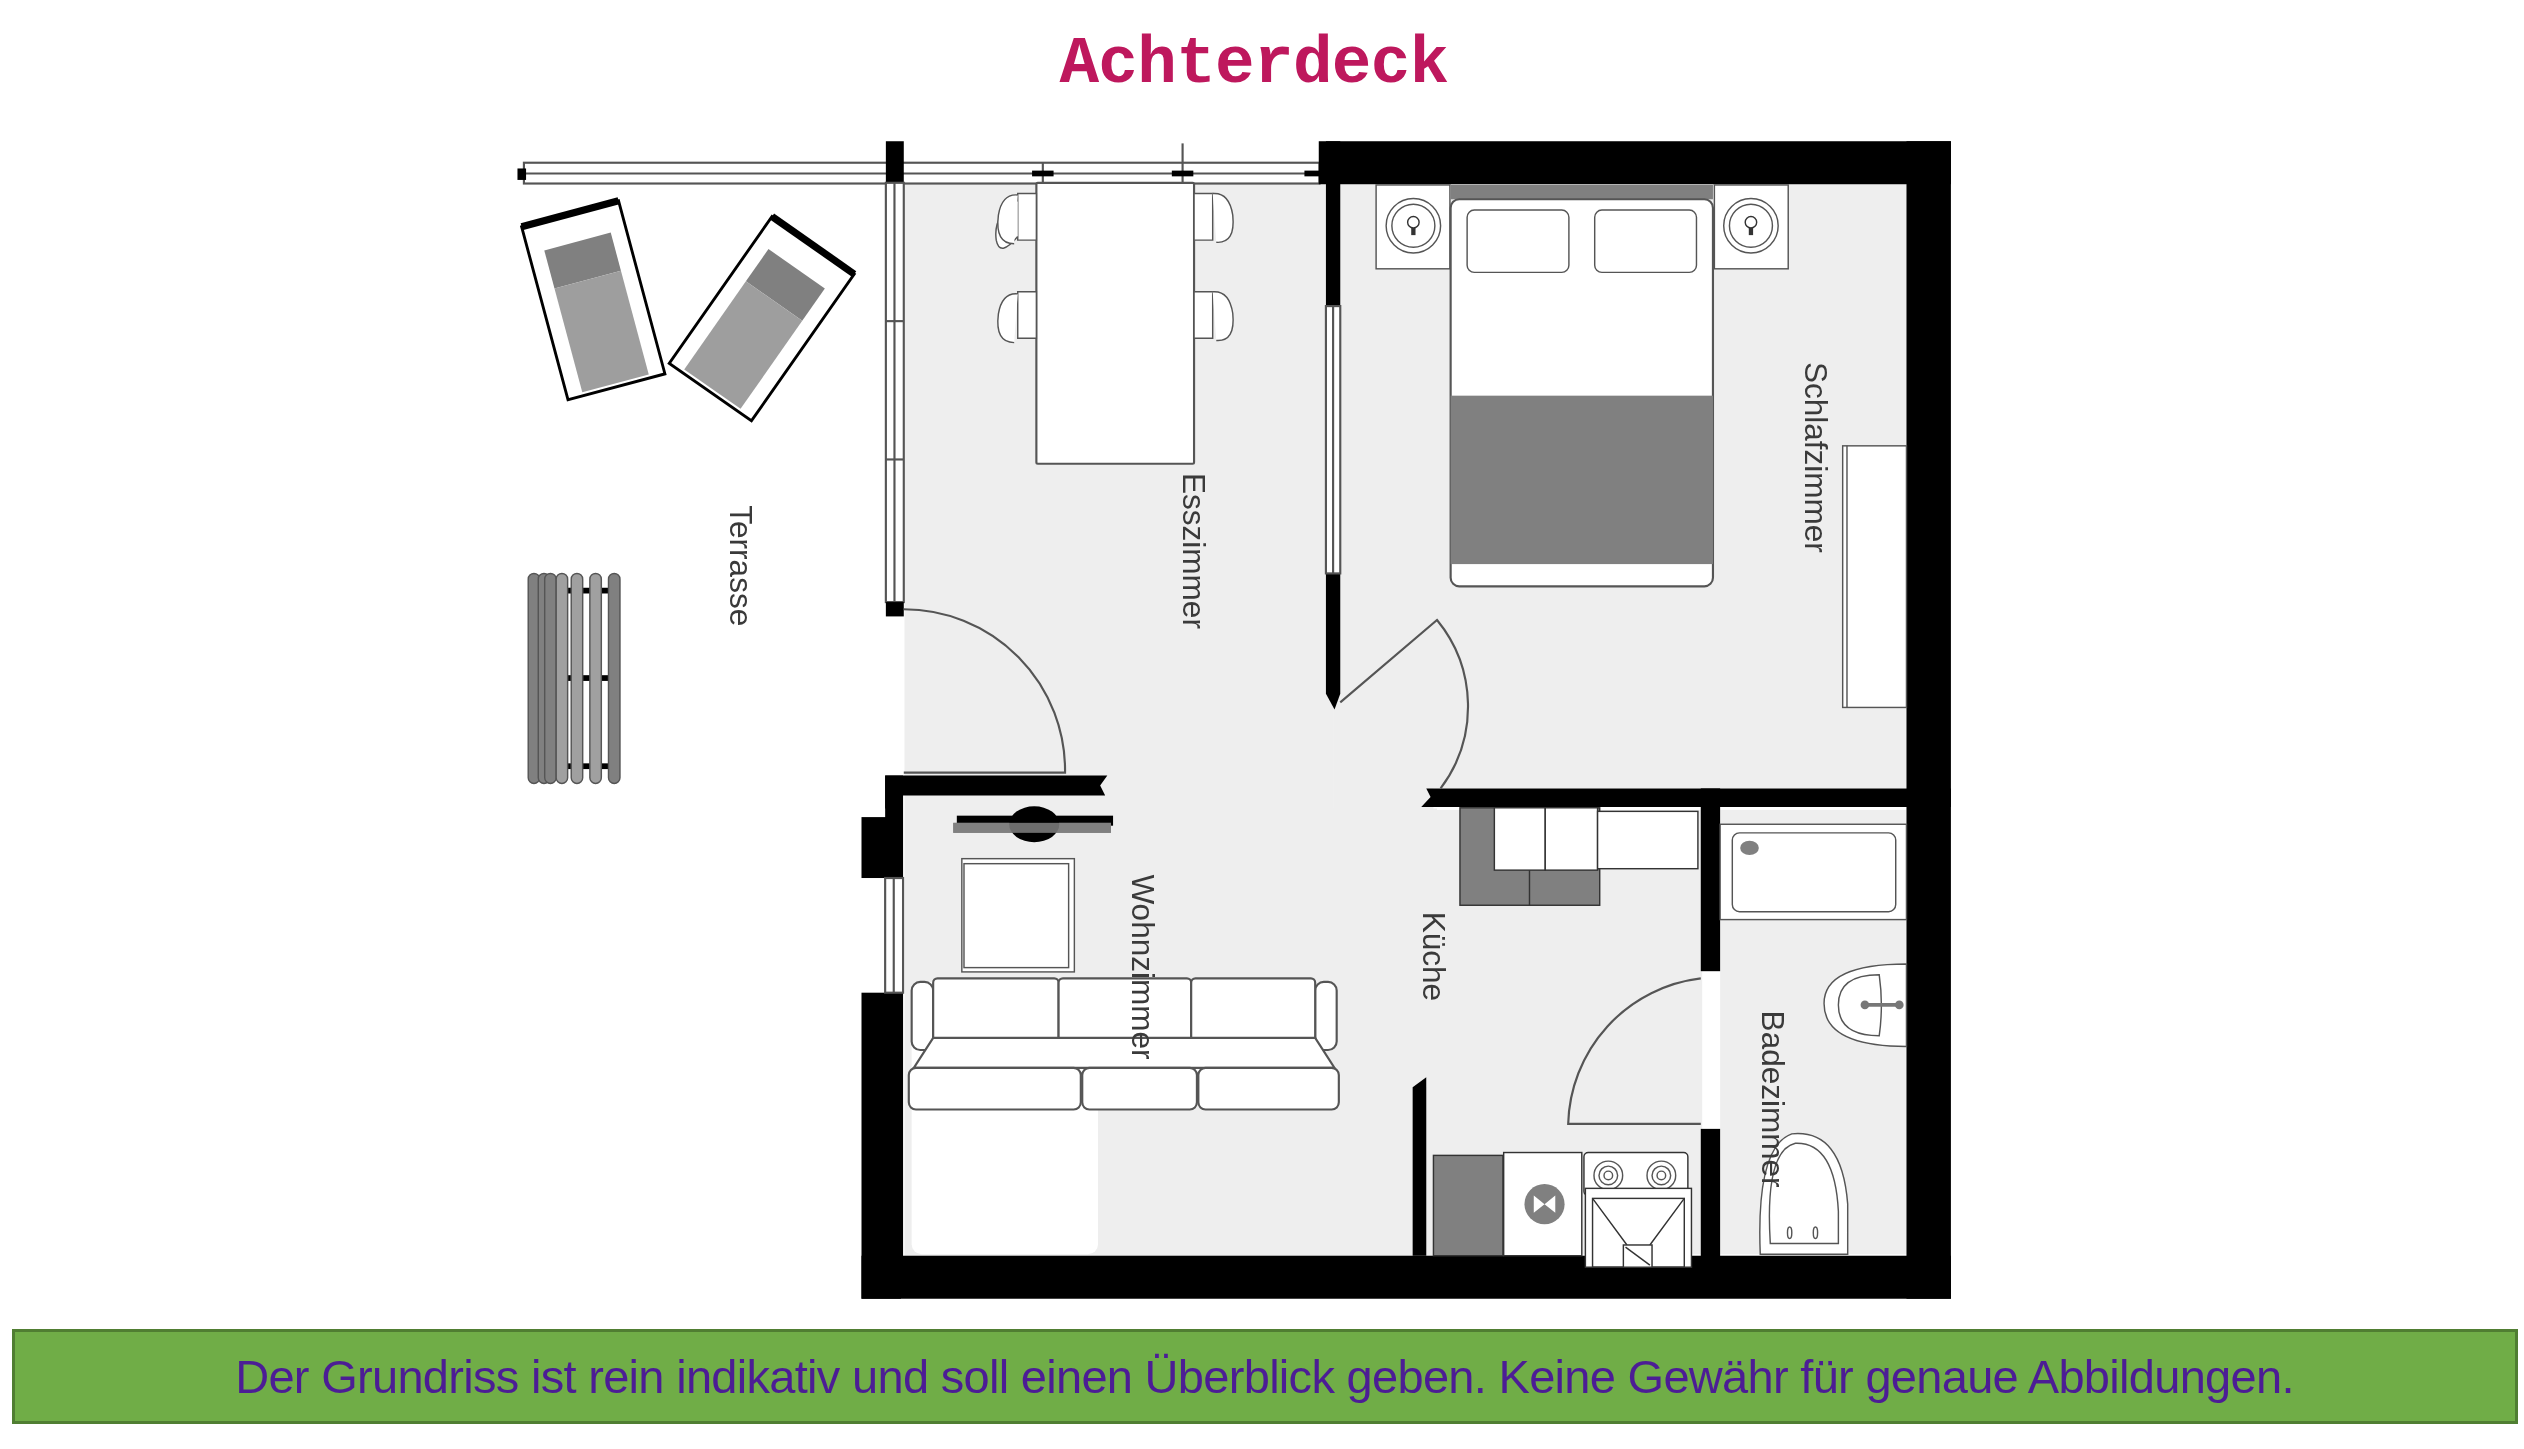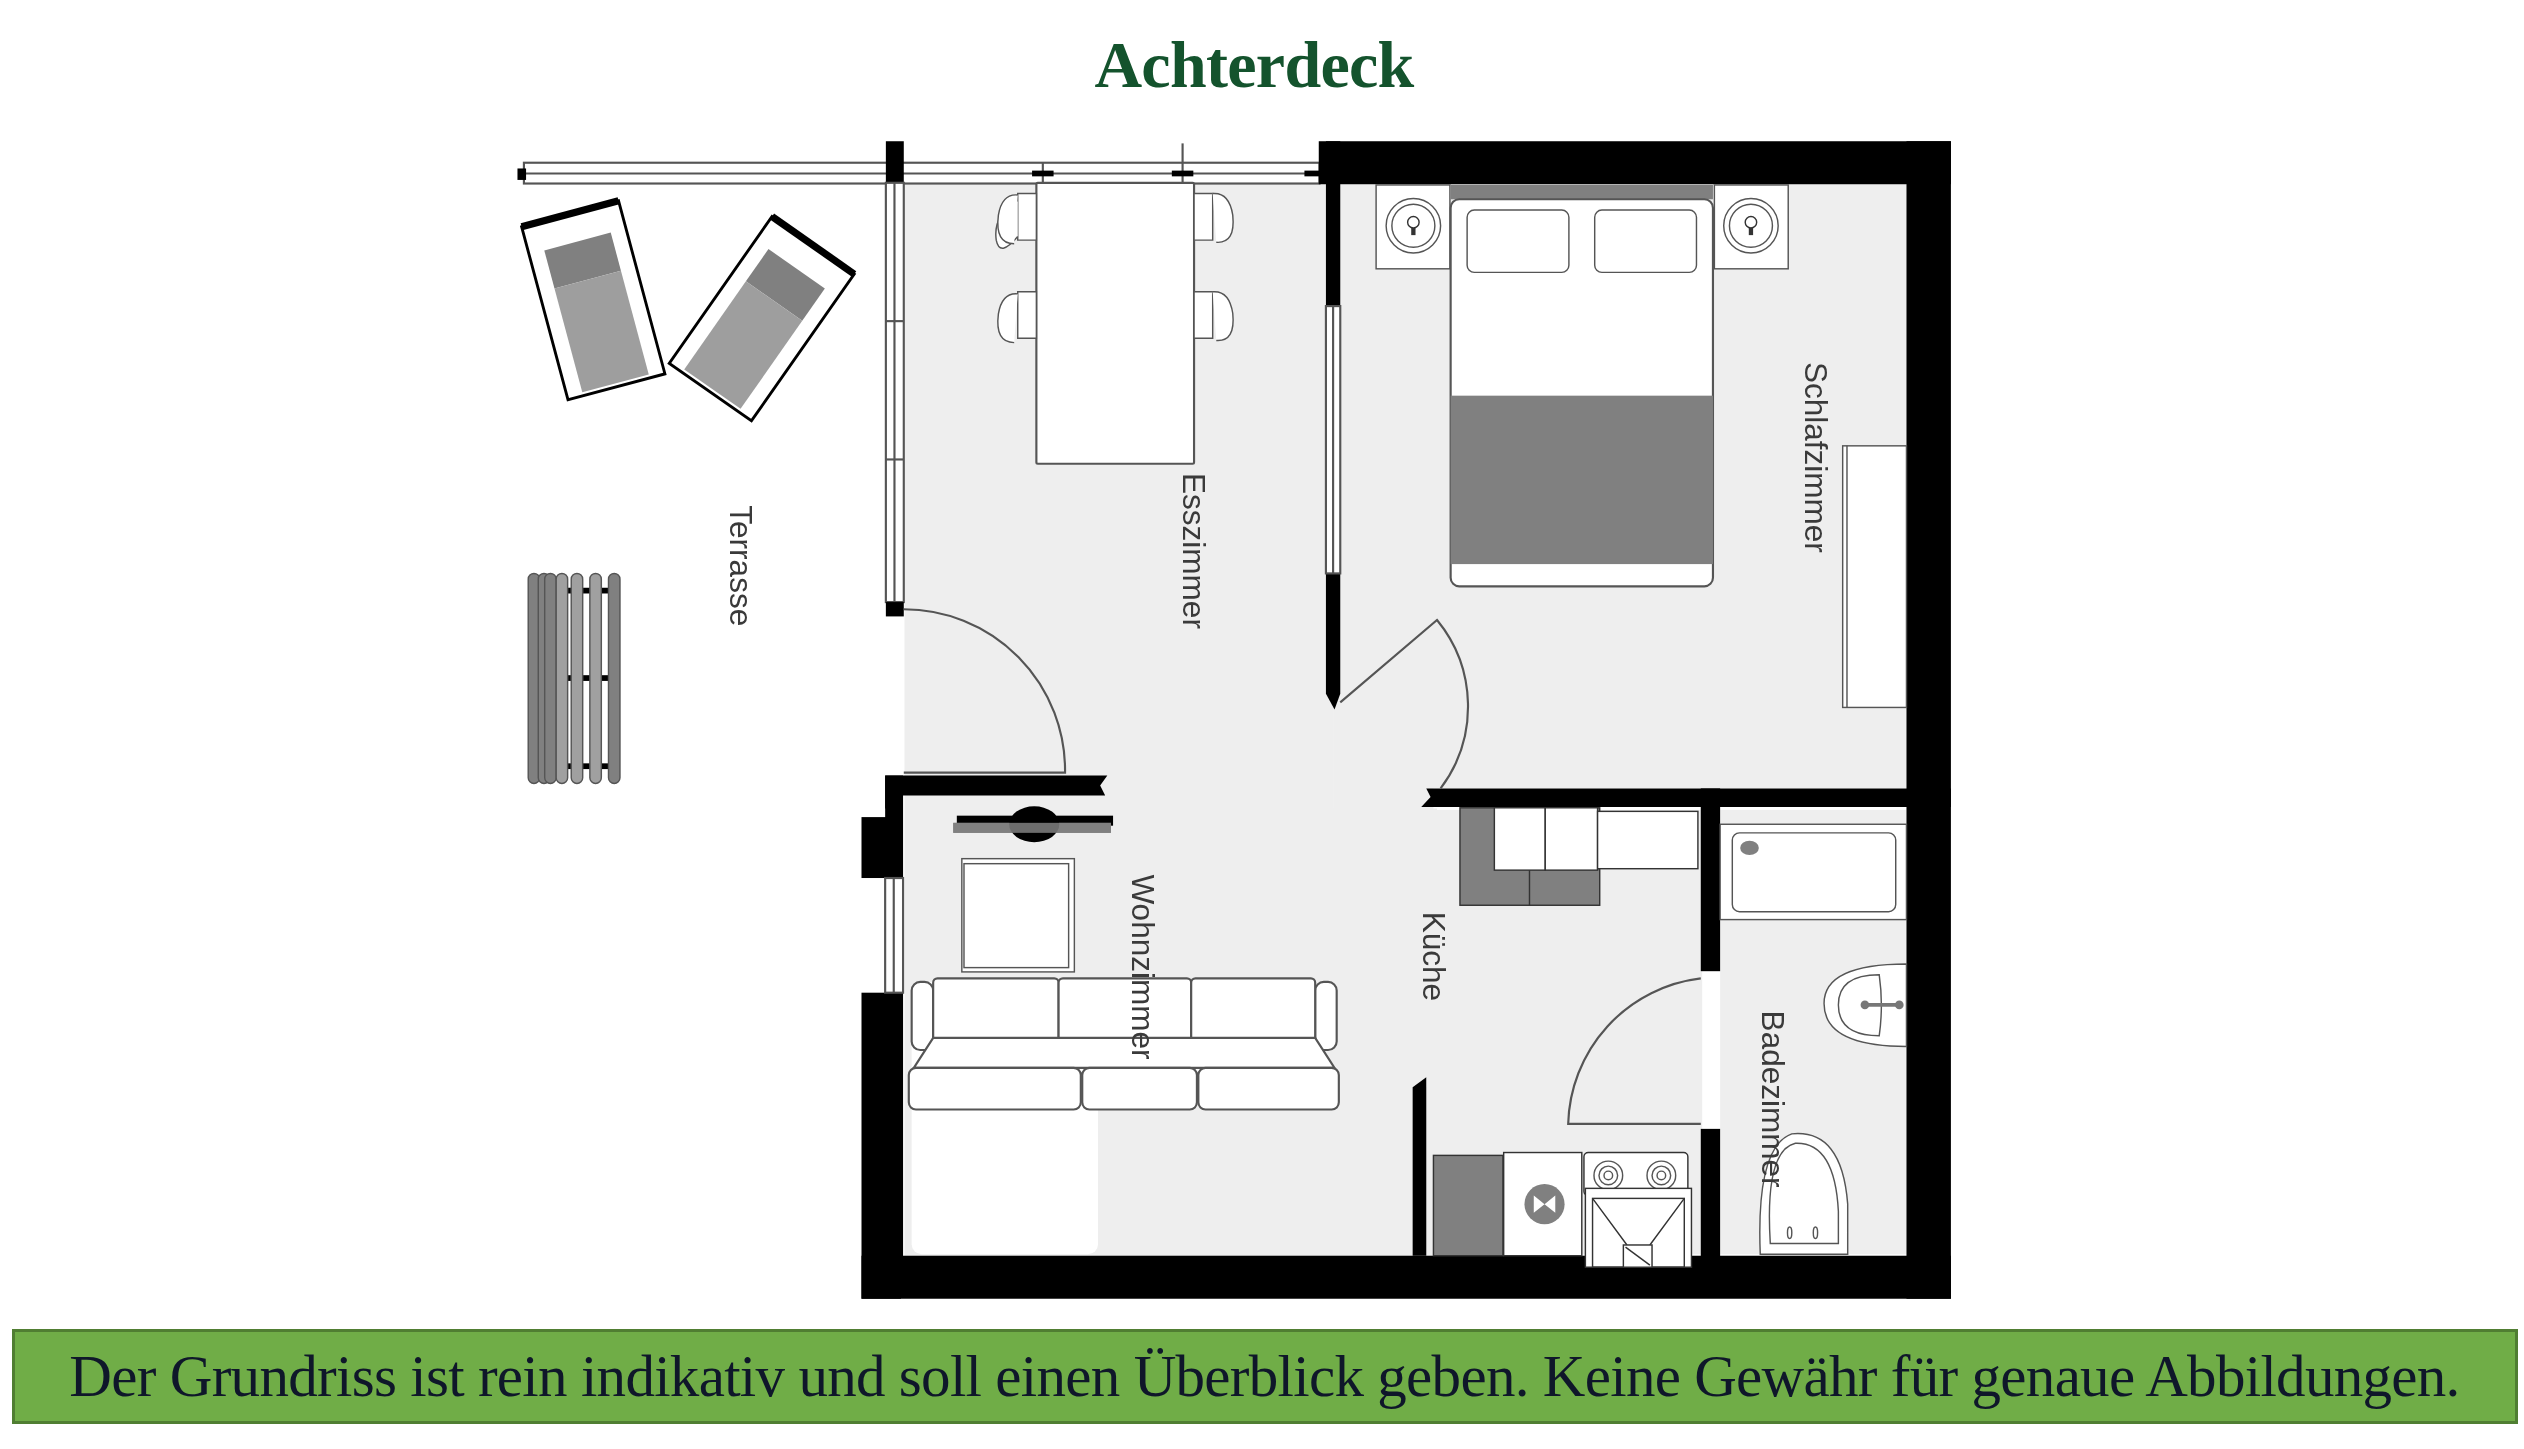--- a/index.html
+++ b/index.html
@@ -1,30 +1,30 @@
 <!DOCTYPE html>
 <html style="font-size:11.5px"><head>
 <meta charset="utf-8">
 <style>
   html, body { margin: 0; padding: 0; background: #ffffff; }
   body { width: 2525px; height: 1450px; position: relative; overflow: hidden; font-family: "Liberation Sans", sans-serif; }
   .title {
     position: absolute; left: 0; top: 27px; width: 2508px; text-align: center;
-    font-family: Liberation Serif, serif; font-weight: bold; font-size: 66px; color: #14532d;
+    font-family: Liberation Mono, monospace; font-weight: bold; font-size: 66px; color: #be185d;
     letter-spacing: -0.7px;
   }
   svg.plan { position: absolute; left: 0; top: 0; }
   .room-label { font-family: "Liberation Sans", sans-serif; font-size: 44px; fill: #3a3a3a; }
   .banner {
     position: absolute; left: 11.5px; top: 1329px; width: 2506px; height: 95px;
     background: #70ad47; border: 3.6px solid #507e32; box-sizing: border-box;
     display: flex; align-items: center; justify-content: center;
   }
   .banner span {
-    color: #0f172a; font-family: Liberation Serif, serif; font-size: 59px; white-space: nowrap;
+    color: #4c1d95; font-family: Liberation Sans, sans-serif; font-size: 47px; white-space: nowrap;
     letter-spacing: -0.7px;
   }
 </style>
 </head>
 <body>
 
 <div class="title">Achterdeck</div>
 
 <svg class="plan" width="2525" height="1450" viewBox="0 0 3523 2023" xmlns="http://www.w3.org/2000/svg">
 

